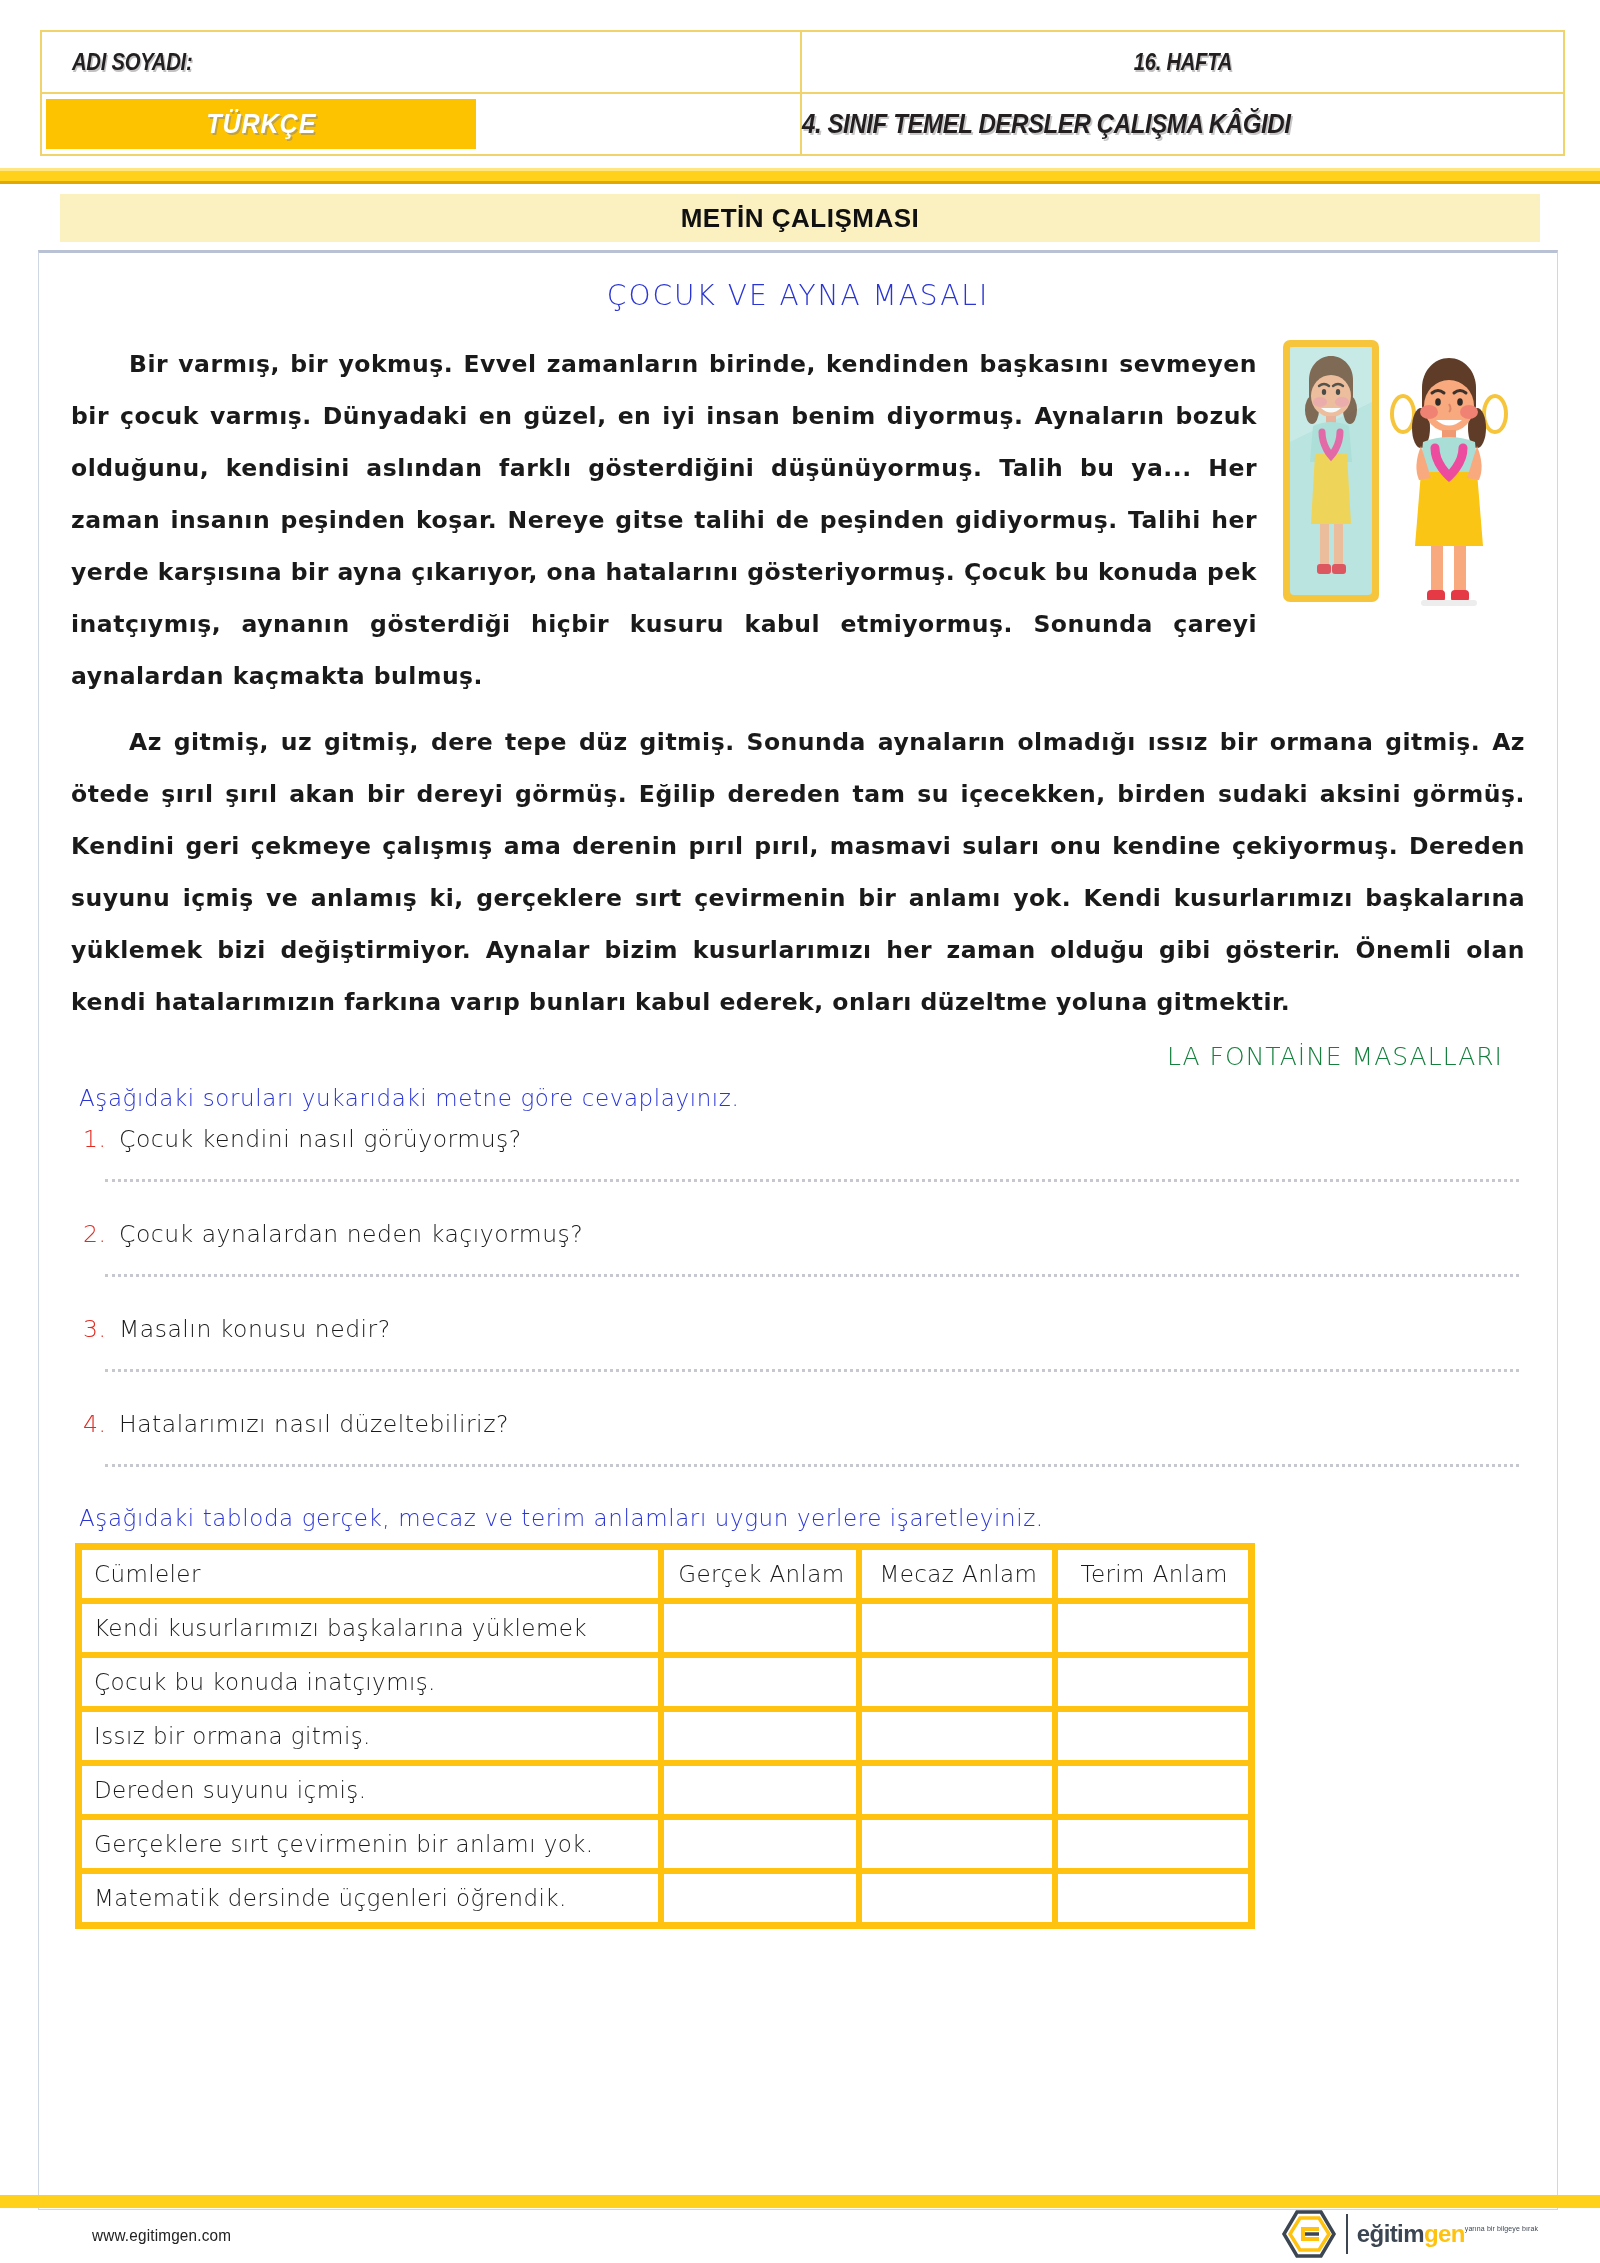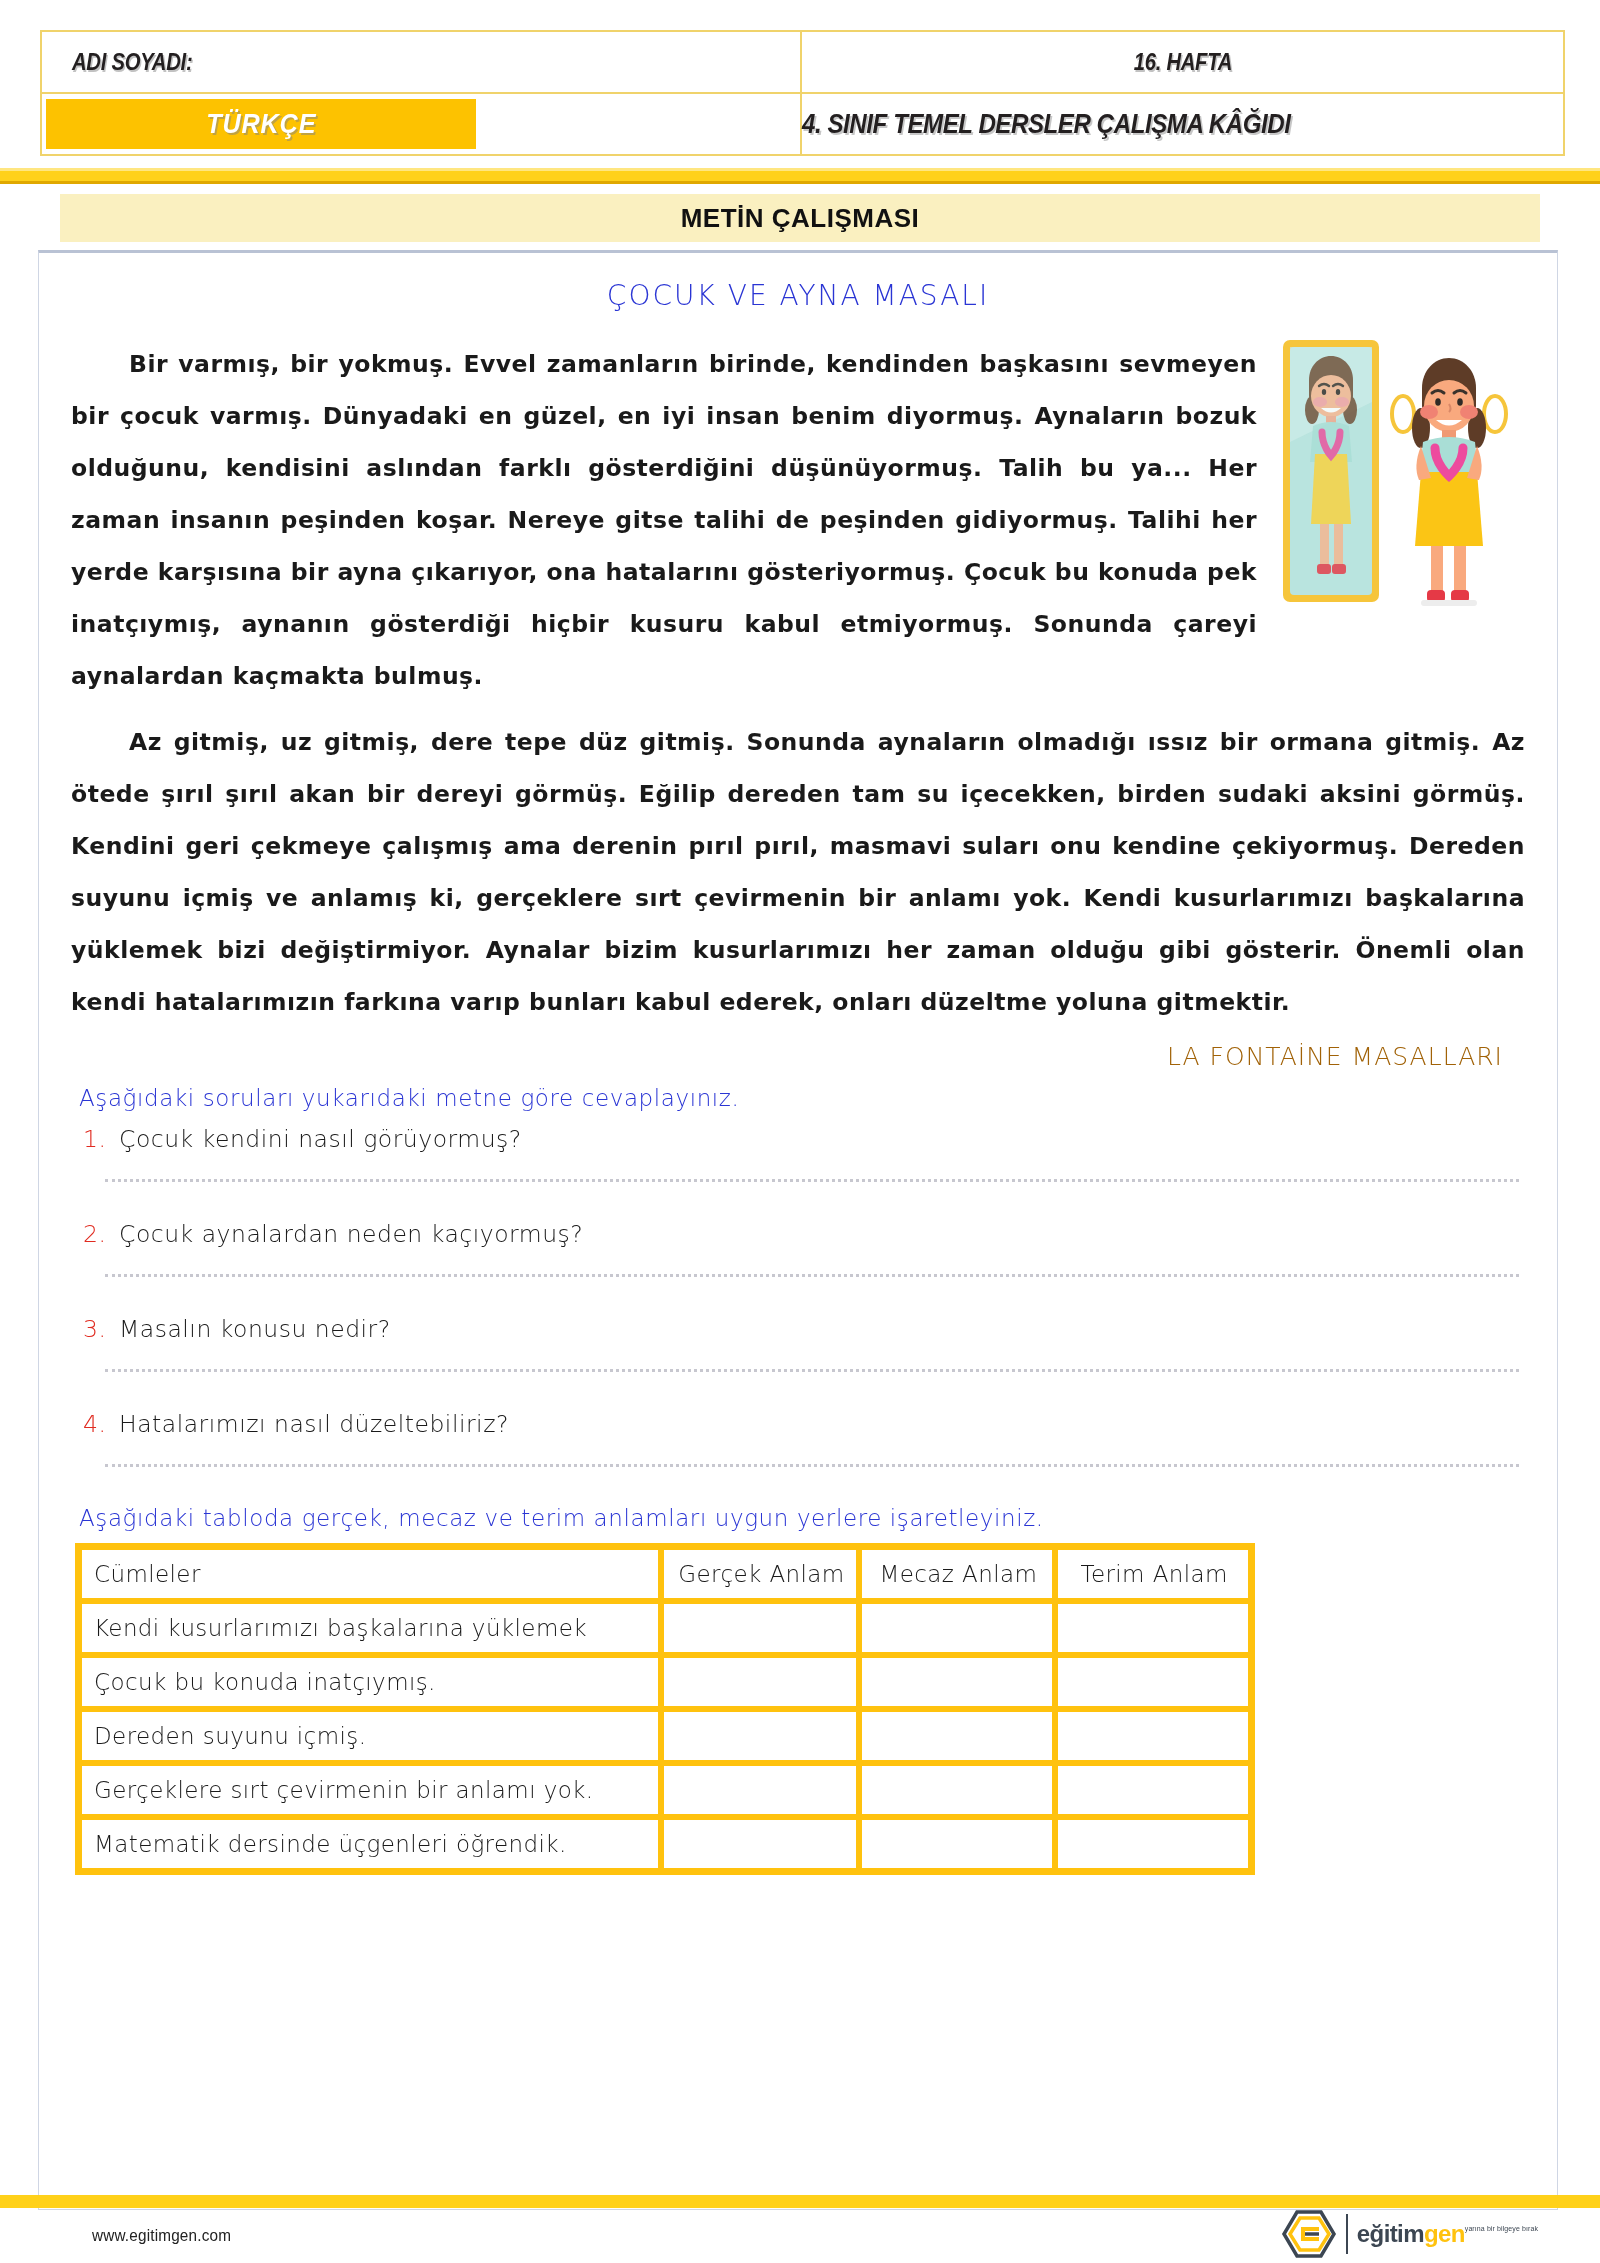--- a/index.html
+++ b/index.html
@@ -144,21 +144,21 @@
     text-indent: 58px;
     font-family: "DejaVu Sans", sans-serif;
     font-weight: 700;
     letter-spacing: 0.5px;
   }
 
   .attribution {
     text-align: right;
     font-size: 25px;
     letter-spacing: 1px;
-    color: #a16207;
+    color: #15803d;
     margin: 2px 22px 14px 0;
     font-family: "DejaVu Sans", sans-serif;
     font-weight: 300;
   }
 
   .instruction {
     color: #2a35d4;
     font-size: 23px;
     margin: 6px 0 14px 8px;
     letter-spacing: 0.6px;
@@ -413,20 +413,26 @@
         <td class="opt"></td>
         <td class="opt"></td>
       </tr>
       <tr>
         <td>Çocuk bu konuda inatçıymış.</td>
         <td class="opt"></td>
         <td class="opt"></td>
         <td class="opt"></td>
       </tr>
       <tr>
+        <td>Issız bir ormana gitmiş.</td>
+        <td class="opt"></td>
+        <td class="opt"></td>
+        <td class="opt"></td>
+      </tr>
+      <tr>
         <td>Dereden suyunu içmiş.</td>
         <td class="opt"></td>
         <td class="opt"></td>
         <td class="opt"></td>
       </tr>
       <tr>
         <td>Gerçeklere sırt çevirmenin bir anlamı yok.</td>
         <td class="opt"></td>
         <td class="opt"></td>
         <td class="opt"></td>

